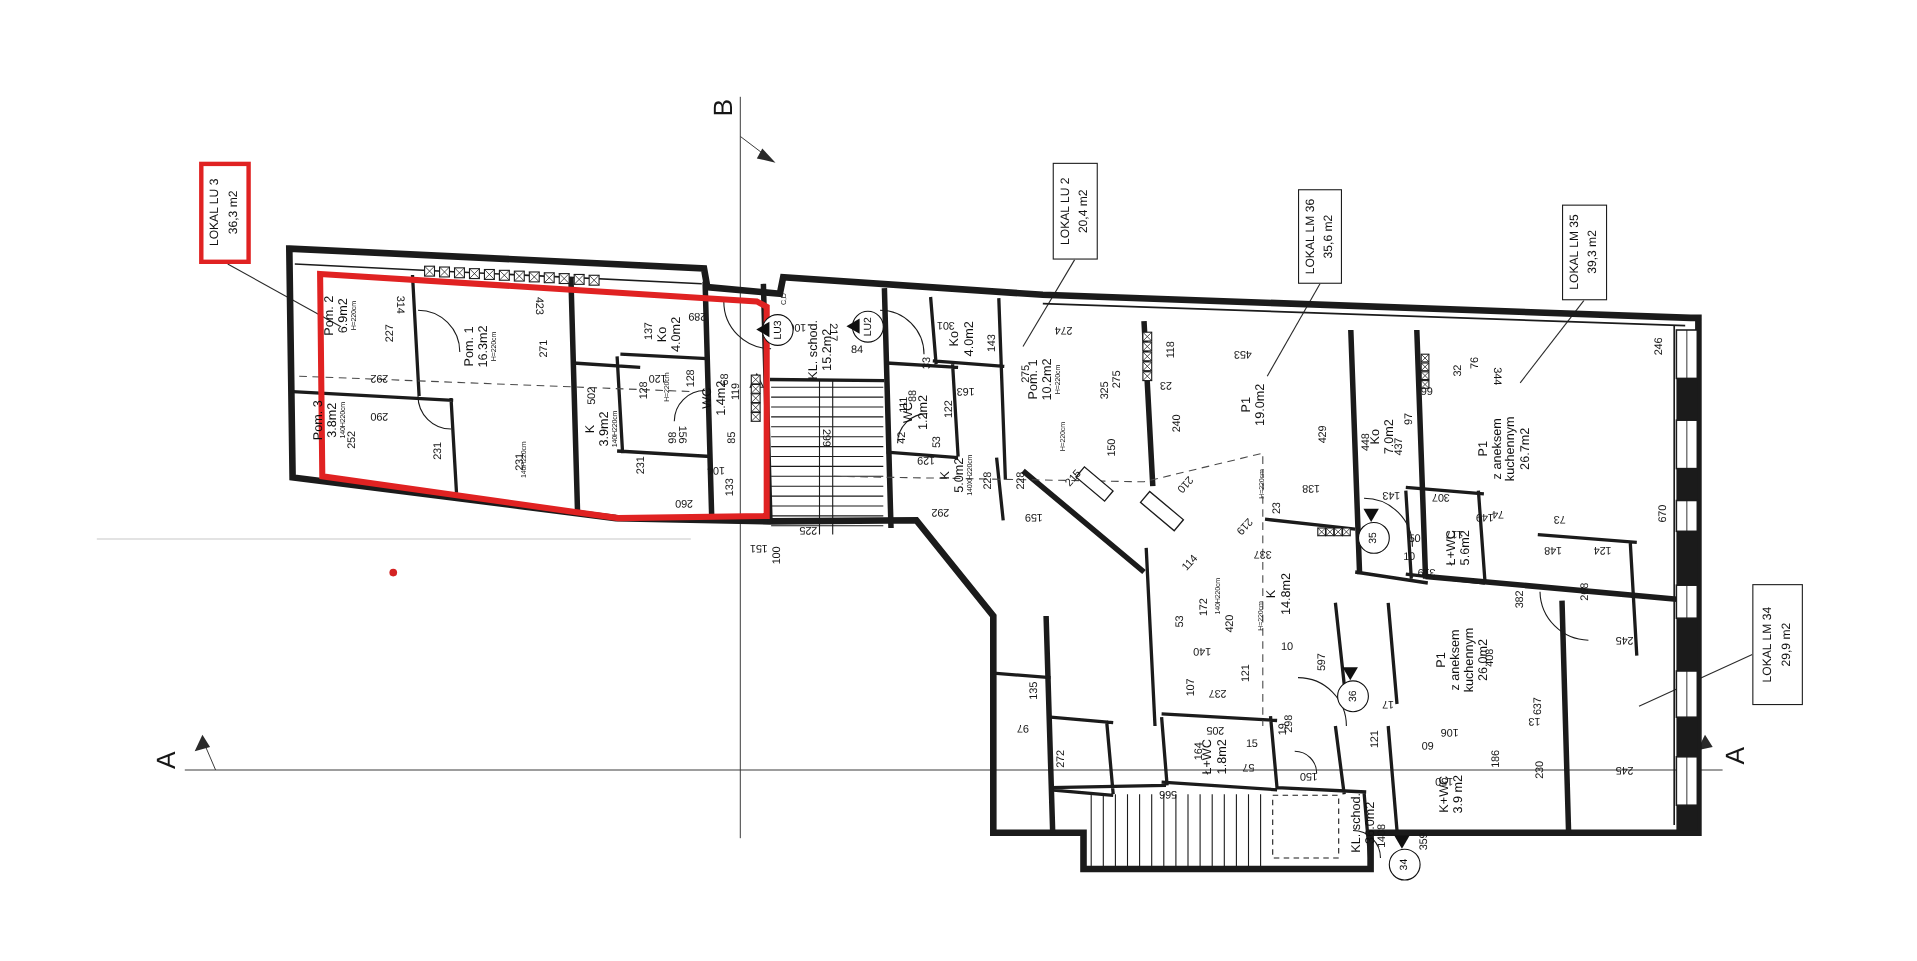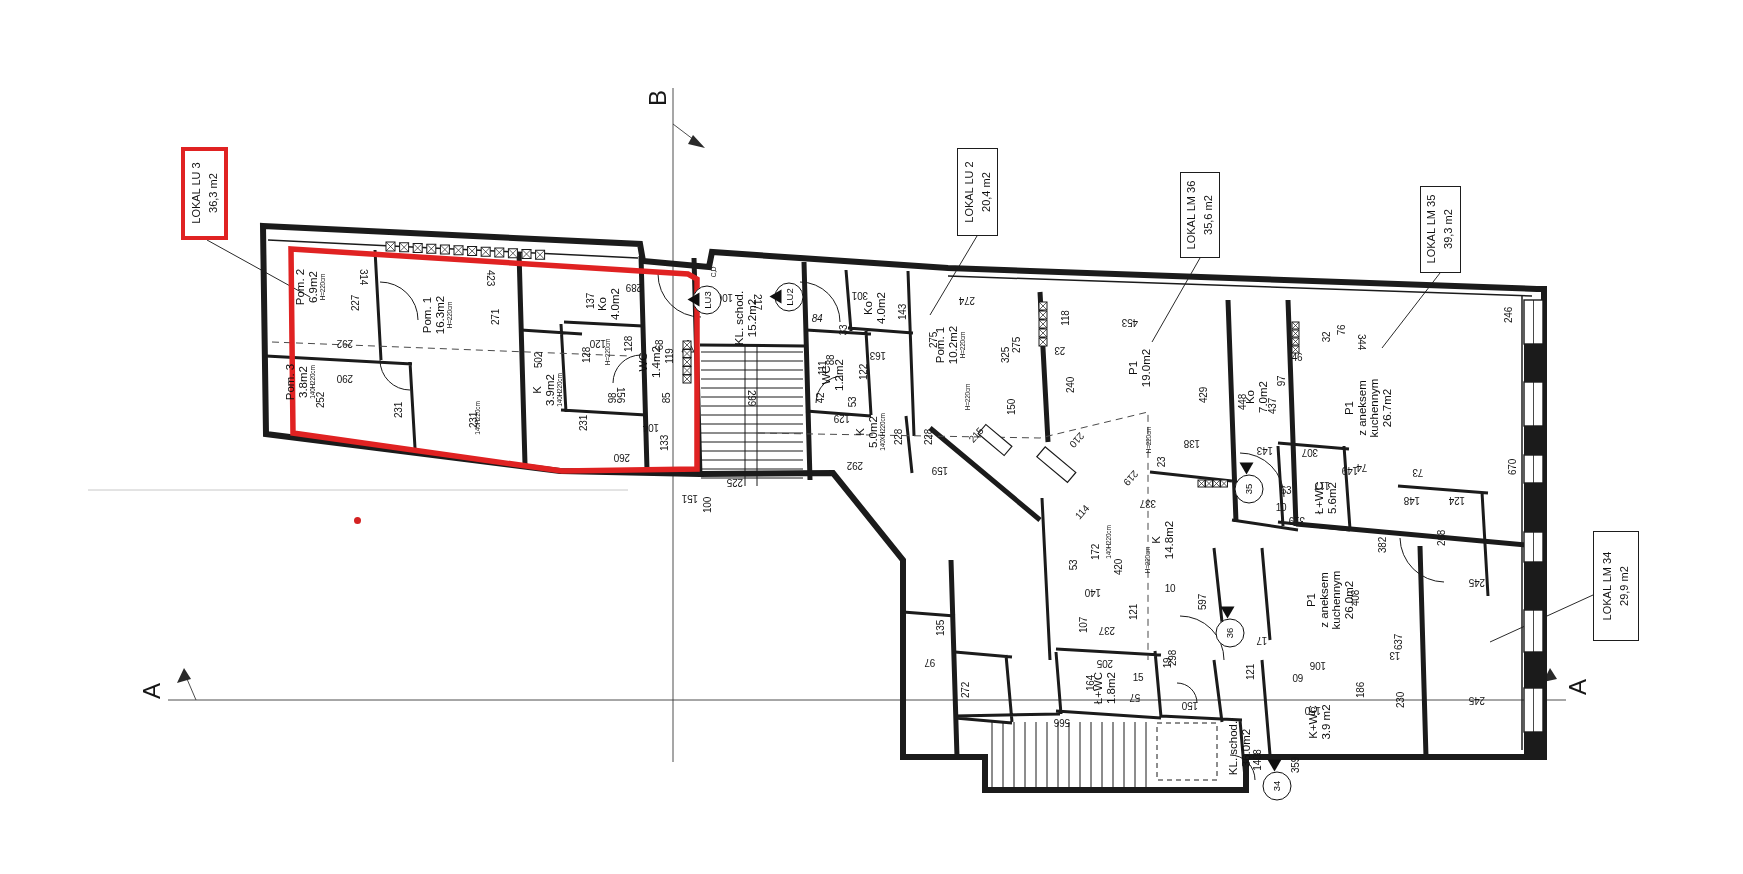--- a/index.html
+++ b/index.html
@@ -205,21 +205,21 @@
     <div class="dim" style="left: 651px; top: 427px; transform: translate(-50%, -50%) rotate(180deg);">104</div>
     <div class="dim" style="left: 664px; top: 443px; transform: translate(-50%, -50%) rotate(-90deg);">133</div>
     <div class="dim" style="left: 622px; top: 457px; transform: translate(-50%, -50%) rotate(180deg);">260</div>
     <div class="dim" style="left: 735px; top: 482px; transform: translate(-50%, -50%) rotate(180deg);">225</div>
     <div class="dim" style="left: 690px; top: 498px; transform: translate(-50%, -50%) rotate(180deg);">151</div>
     <div class="dim" style="left: 707px; top: 505px; transform: translate(-50%, -50%) rotate(-90deg);">100</div>
     <div class="dim" style="left: 751px; top: 398px; transform: translate(-50%, -50%) rotate(90deg);">299</div>
     <div class="dim" style="left: 725px; top: 297px; transform: translate(-50%, -50%) rotate(180deg);">106</div>
     <div class="dim" style="left: 757px; top: 302px; transform: translate(-50%, -50%) rotate(90deg);">217</div>
     <div class="dim small" style="left: 713px; top: 272px; transform: translate(-50%, -50%) rotate(-90deg);">C,D</div>
-    <div class="dim" style="left: 817px; top: 318px; transform: translate(-50%, -50%) rotate(0deg); font-style: italic;">84</div>
+    <div class="dim" style="left: 779px; top: 318px; transform: translate(-50%, -50%) rotate(0deg);">84</div>
     <div class="dim" style="left: 860px; top: 295px; transform: translate(-50%, -50%) rotate(180deg);">301</div>
     <div class="dim" style="left: 902px; top: 312px; transform: translate(-50%, -50%) rotate(-90deg);">143</div>
     <div class="dim" style="left: 843px; top: 330px; transform: translate(-50%, -50%) rotate(-90deg);">33</div>
     <div class="dim" style="left: 830px; top: 360px; transform: translate(-50%, -50%) rotate(-90deg);">88</div>
     <div class="dim" style="left: 822px; top: 368px; transform: translate(-50%, -50%) rotate(-90deg);">111</div>
     <div class="dim" style="left: 863px; top: 372px; transform: translate(-50%, -50%) rotate(-90deg);">122</div>
     <div class="dim" style="left: 878px; top: 355px; transform: translate(-50%, -50%) rotate(180deg);">163</div>
     <div class="dim" style="left: 820px; top: 398px; transform: translate(-50%, -50%) rotate(-90deg);">42</div>
     <div class="dim" style="left: 852px; top: 402px; transform: translate(-50%, -50%) rotate(-90deg);">53</div>
     <div class="dim" style="left: 842px; top: 418px; transform: translate(-50%, -50%) rotate(180deg);">129</div>
@@ -239,21 +239,21 @@
     <div class="dim" style="left: 940px; top: 470px; transform: translate(-50%, -50%) rotate(180deg);">159</div>
     <div class="dim" style="left: 1130px; top: 322px; transform: translate(-50%, -50%) rotate(180deg);">453</div>
     <div class="dim" style="left: 1203px; top: 395px; transform: translate(-50%, -50%) rotate(-90deg);">429</div>
     <div class="dim" style="left: 1192px; top: 443px; transform: translate(-50%, -50%) rotate(180deg);">138</div>
     <div class="dim" style="left: 1161px; top: 462px; transform: translate(-50%, -50%) rotate(-90deg);">23</div>
     <div class="dim" style="left: 1131px; top: 478px; transform: translate(-50%, -50%) rotate(132deg);">219</div>
     <div class="dim" style="left: 1242px; top: 402px; transform: translate(-50%, -50%) rotate(-90deg);">448</div>
     <div class="dim" style="left: 1272px; top: 406px; transform: translate(-50%, -50%) rotate(-90deg);">437</div>
     <div class="dim" style="left: 1281px; top: 381px; transform: translate(-50%, -50%) rotate(-90deg);">97</div>
     <div class="dim" style="left: 1265px; top: 450px; transform: translate(-50%, -50%) rotate(180deg);">143</div>
-    <div class="dim" style="left: 1297px; top: 357px; transform: translate(-50%, -50%) rotate(0deg);">46</div>
+    <div class="dim" style="left: 1297px; top: 357px; transform: translate(-50%, -50%) rotate(0deg);">99</div>
     <div class="dim" style="left: 1326px; top: 337px; transform: translate(-50%, -50%) rotate(-90deg);">32</div>
     <div class="dim" style="left: 1341px; top: 330px; transform: translate(-50%, -50%) rotate(-90deg);">76</div>
     <div class="dim" style="left: 1361px; top: 342px; transform: translate(-50%, -50%) rotate(90deg);">344</div>
     <div class="dim" style="left: 1082px; top: 512px; transform: translate(-50%, -50%) rotate(-48deg);">114</div>
     <div class="dim" style="left: 1095px; top: 552px; transform: translate(-50%, -50%) rotate(-90deg);">172</div>
     <div class="dim" style="left: 1118px; top: 567px; transform: translate(-50%, -50%) rotate(-90deg);">420</div>
     <div class="dim" style="left: 1093px; top: 592px; transform: translate(-50%, -50%) rotate(180deg);">140</div>
     <div class="dim" style="left: 1073px; top: 565px; transform: translate(-50%, -50%) rotate(-90deg);">53</div>
     <div class="dim" style="left: 1083px; top: 625px; transform: translate(-50%, -50%) rotate(-90deg);">107</div>
     <div class="dim" style="left: 1107px; top: 630px; transform: translate(-50%, -50%) rotate(180deg);">237</div>
@@ -284,21 +284,21 @@
     <div class="dim" style="left: 1418px; top: 472px; transform: translate(-50%, -50%) rotate(180deg);">73</div>
     <div class="dim" style="left: 1412px; top: 500px; transform: translate(-50%, -50%) rotate(180deg);">148</div>
     <div class="dim" style="left: 1457px; top: 500px; transform: translate(-50%, -50%) rotate(180deg);">124</div>
     <div class="dim" style="left: 1441px; top: 538px; transform: translate(-50%, -50%) rotate(-90deg);">268</div>
     <div class="dim" style="left: 1477px; top: 582px; transform: translate(-50%, -50%) rotate(180deg);">245</div>
     <div class="dim" style="left: 1477px; top: 700px; transform: translate(-50%, -50%) rotate(180deg);">245</div>
     <div class="dim" style="left: 1310px; top: 452px; transform: translate(-50%, -50%) rotate(180deg);">307</div>
     <div class="dim" style="left: 1350px; top: 470px; transform: translate(-50%, -50%) rotate(180deg);">149</div>
     <div class="dim" style="left: 1322px; top: 485px; transform: translate(-50%, -50%) rotate(180deg);">117</div>
     <div class="dim" style="left: 1362px; top: 467px; transform: translate(-50%, -50%) rotate(180deg);">74</div>
-    <div class="dim" style="left: 1286px; top: 490px; transform: translate(-50%, -50%) rotate(0deg);">63</div>
+    <div class="dim" style="left: 1286px; top: 490px; transform: translate(-50%, -50%) rotate(0deg);">50</div>
     <div class="dim" style="left: 1281px; top: 507px; transform: translate(-50%, -50%) rotate(0deg);">10</div>
     <div class="dim" style="left: 1297px; top: 520px; transform: translate(-50%, -50%) rotate(180deg);">319</div>
     <div class="dim" style="left: 1382px; top: 545px; transform: translate(-50%, -50%) rotate(-90deg);">382</div>
     <div class="dim" style="left: 1355px; top: 598px; transform: translate(-50%, -50%) rotate(-90deg);">408</div>
     <div class="dim" style="left: 1398px; top: 642px; transform: translate(-50%, -50%) rotate(-90deg);">637</div>
     <div class="dim" style="left: 1395px; top: 655px; transform: translate(-50%, -50%) rotate(180deg);">13</div>
     <div class="dim" style="left: 1360px; top: 690px; transform: translate(-50%, -50%) rotate(-90deg);">186</div>
     <div class="dim" style="left: 1400px; top: 700px; transform: translate(-50%, -50%) rotate(-90deg);">230</div>
     <div class="dim small" style="left: 967px; top: 397px; transform: translate(-50%, -50%) rotate(-90deg);">H=220cm</div>
     <div class="dim small" style="left: 1148px; top: 440px; transform: translate(-50%, -50%) rotate(-90deg);">H=220cm</div>

